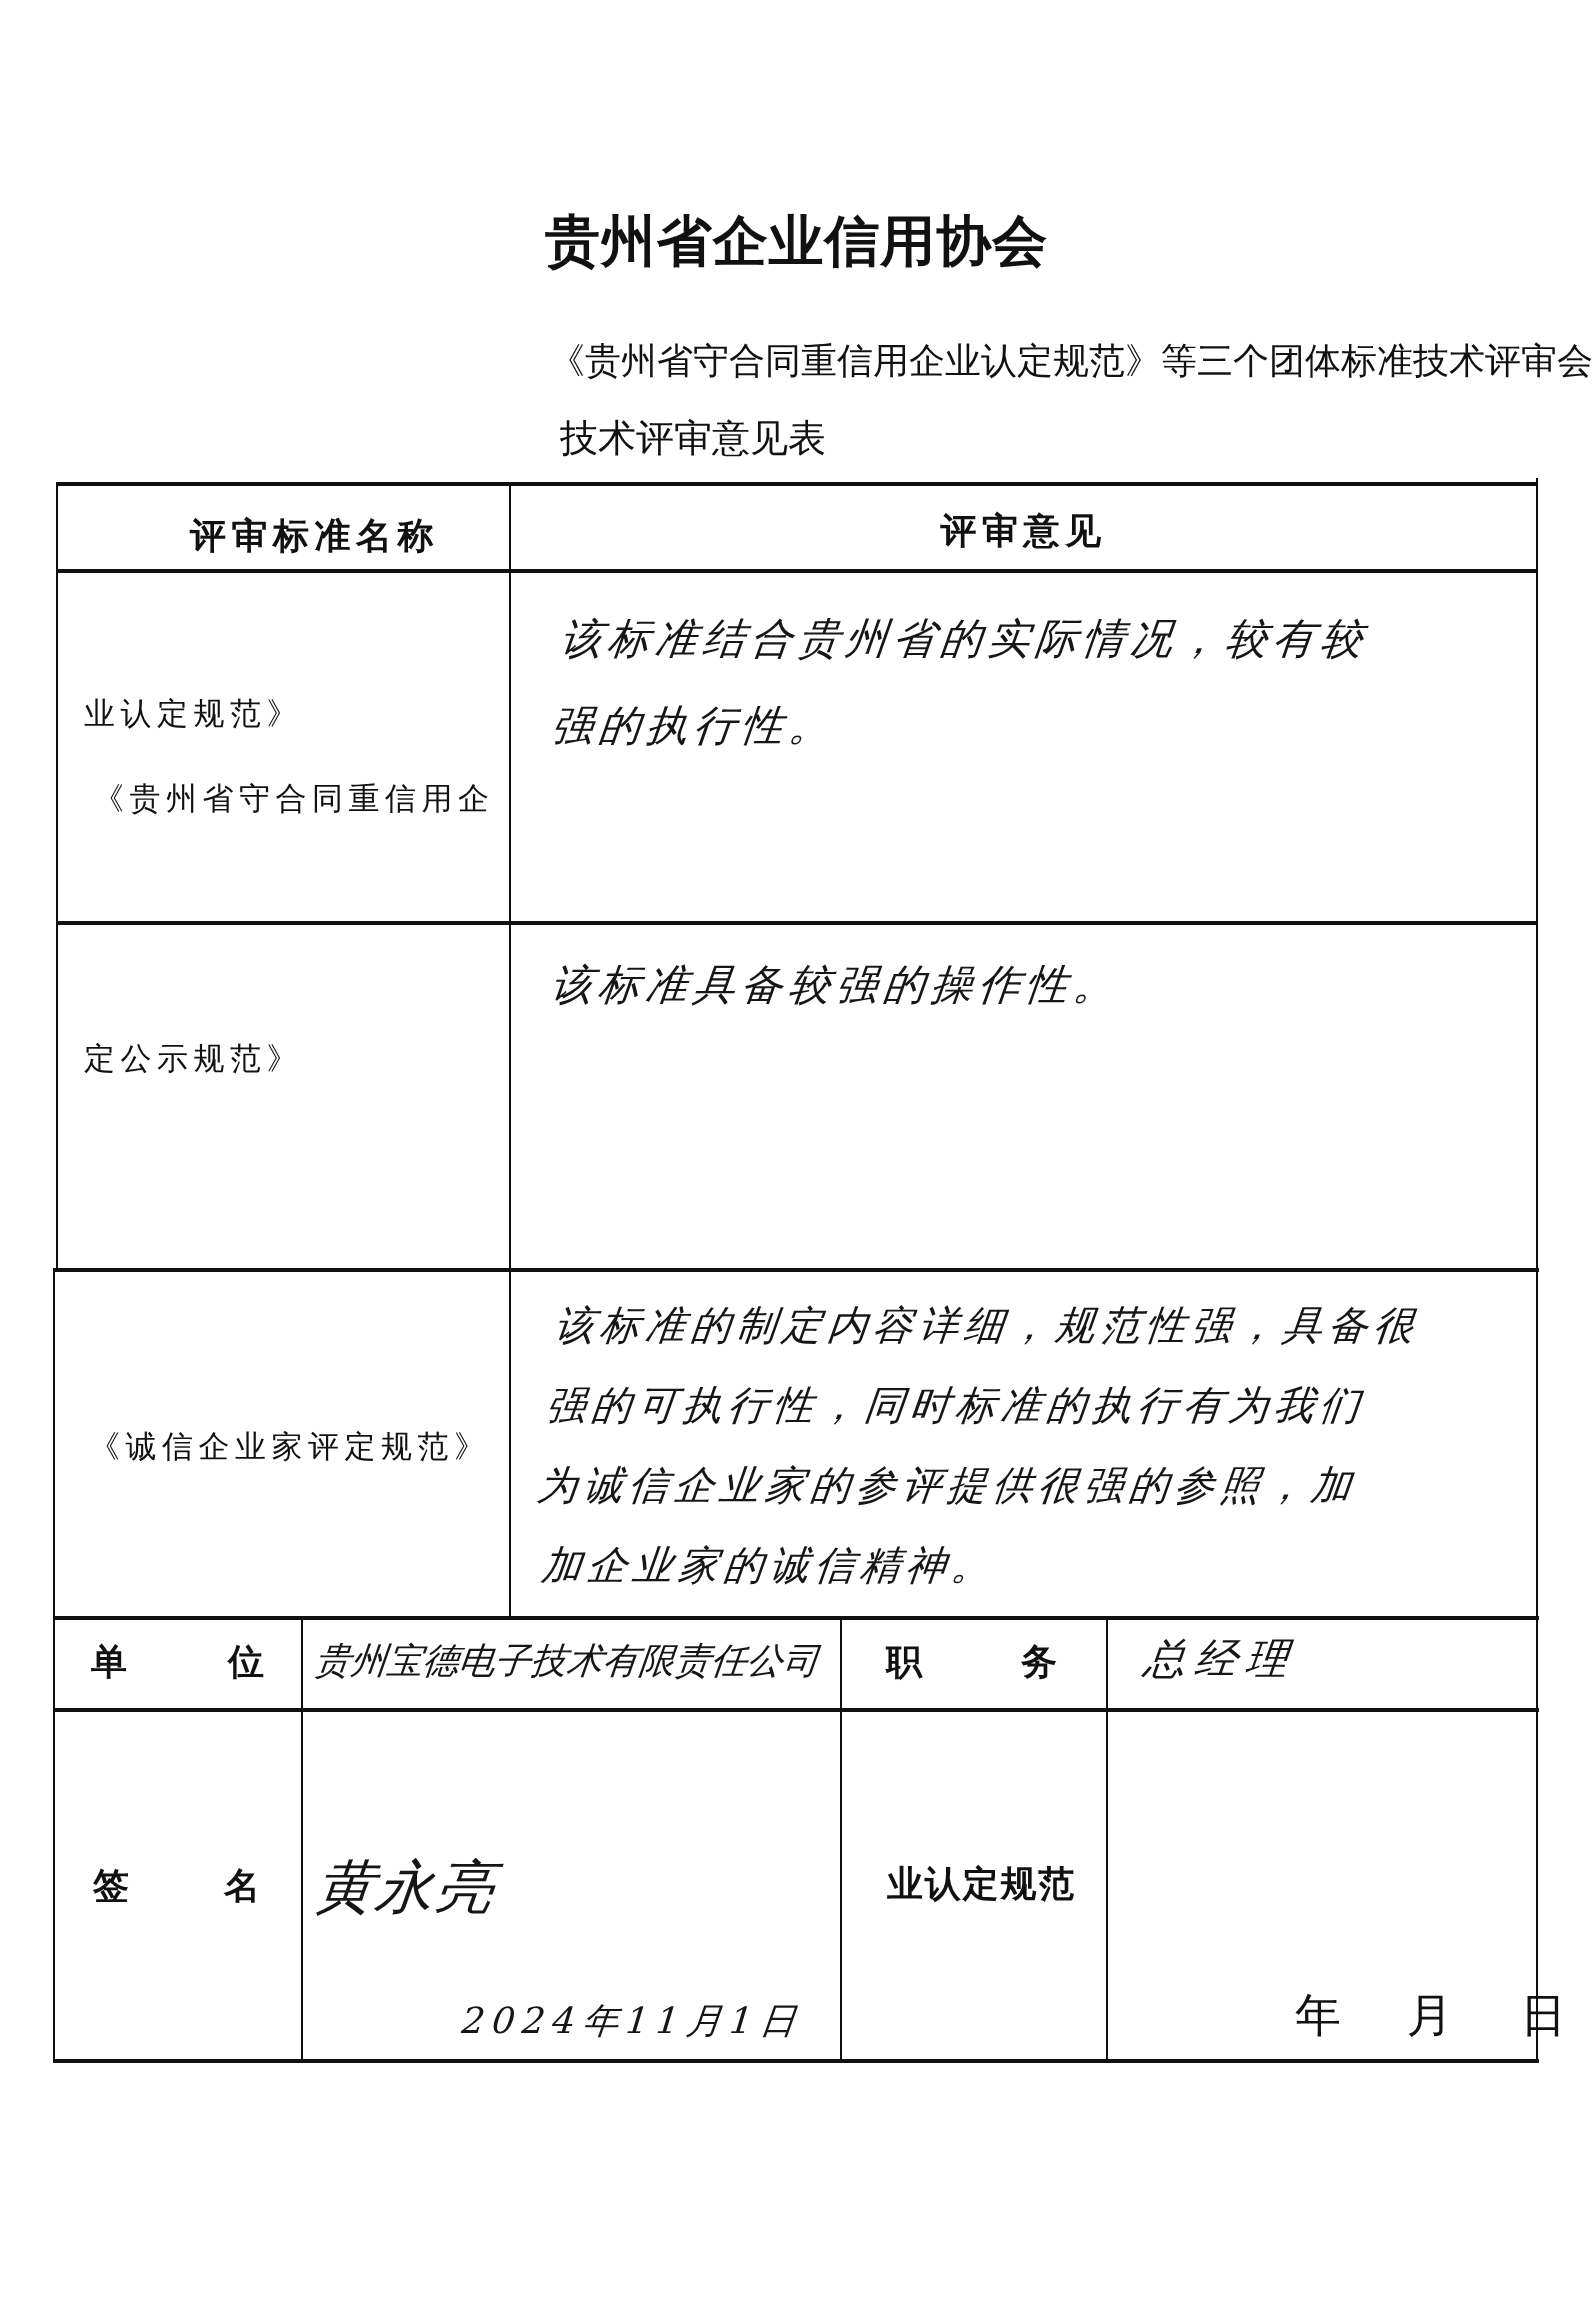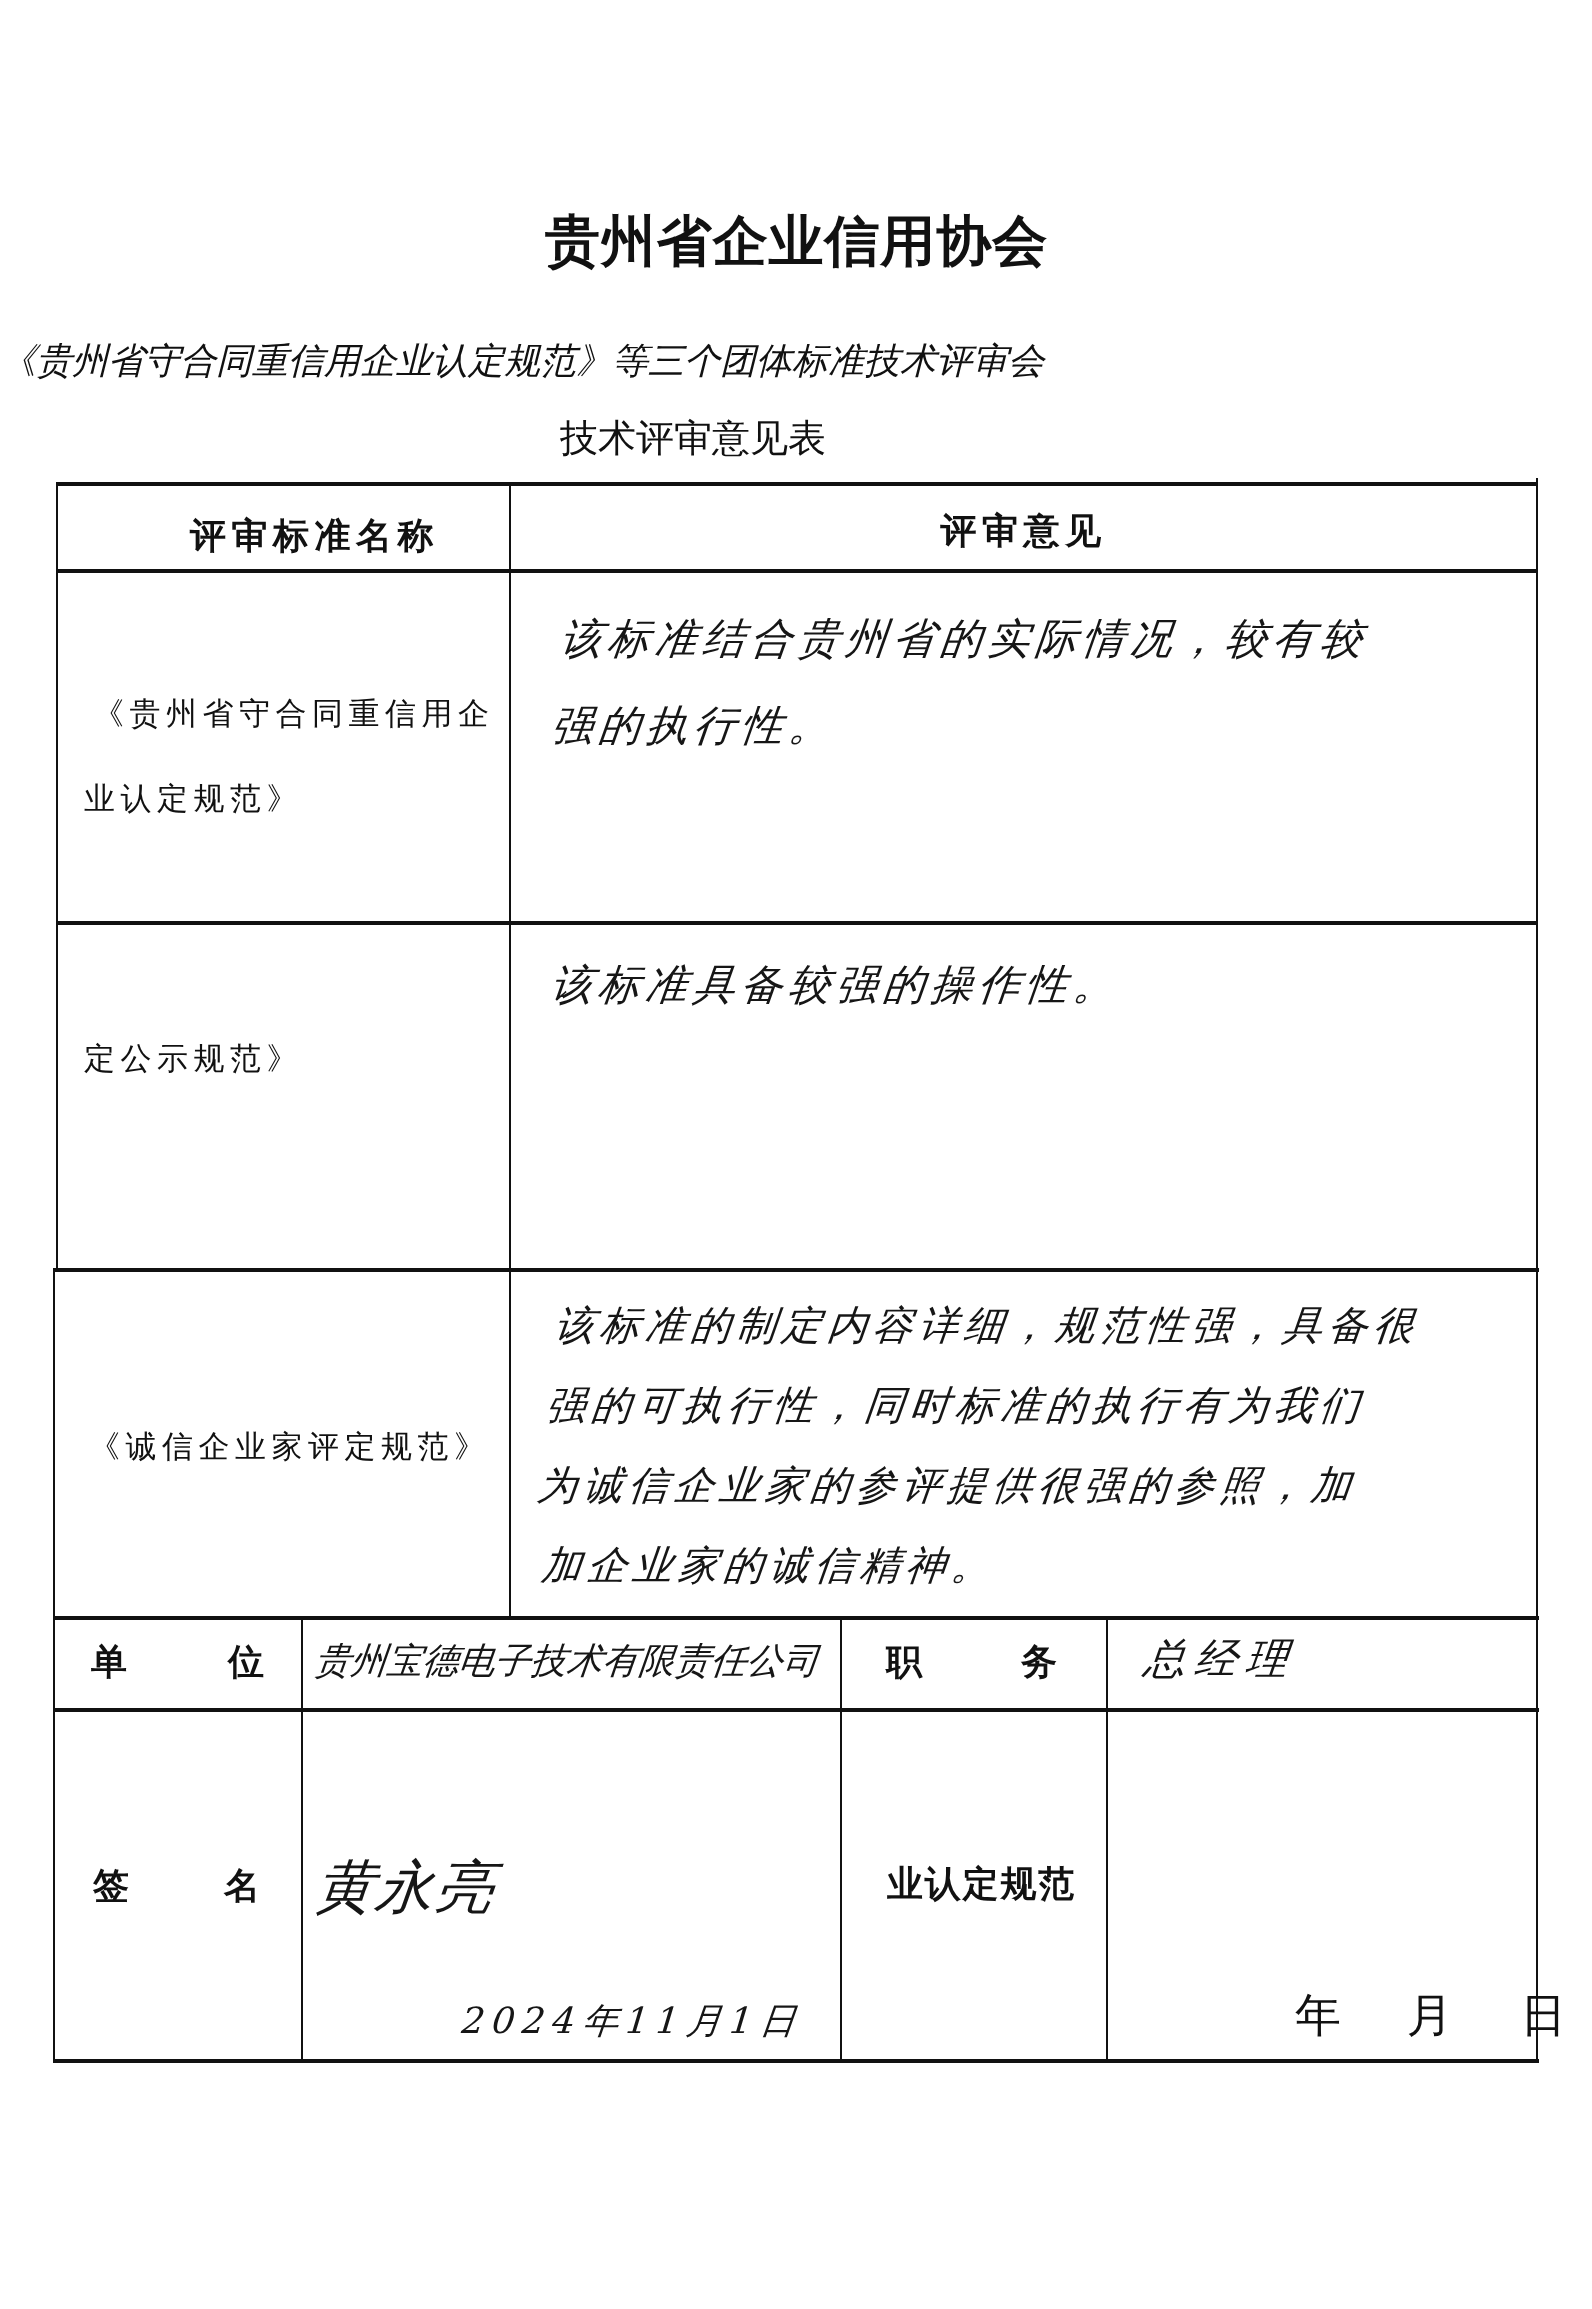--- a/index.html
+++ b/index.html
@@ -7,22 +7,22 @@
     width: 1593px; height: 2309px; position: relative; overflow: hidden;
     background: #ffffff; color: #111111;
     font-family: "DejaVu Sans", "Liberation Sans", sans-serif;
   }
   .abs { position: absolute; }
   .title {
     left: 0; width: 1593px; top: 207px; text-align: center;
     font-size: 55px; line-height: 69px; letter-spacing: 0.9px; font-weight: bold;
   }
   .subtitle {
-    left: 0; width: 1593px; top: 338px; text-align: left;
-    font-size: 36px; line-height: 45px; font-style: italic;
+    left: 0; width: 1593px; top: 338px; text-align: right;
+    font-size: 36px; line-height: 45px;
   }
   .subtitle2 {
     left: 0; width: 1386px; top: 416px; text-align: center;
     font-size: 38px; line-height: 45px;
   }
   
   .hline { background: #111; height: 3.6px; }
   .vline { background: #111; width: 1.8px; }
   .cell-text { font-size: 36px; line-height: 44px; white-space: nowrap; }
   .hdr { font-weight: bold; font-size: 36px; }
@@ -58,22 +58,22 @@
   <div class="abs vline" style="left:301px; top:1616px; height:445px;"></div>
   <div class="abs vline" style="left:840px; top:1616px; height:445px;"></div>
   <div class="abs vline" style="left:1106px; top:1616px; height:445px;"></div>
 </div>
 
 <div class="abs cell-text hdr" style="left:56px; width:453px; top:514px; text-align:center; letter-spacing:5.5px;padding-left:32px;">评审标准名称</div>
 <div class="abs cell-text hdr" style="left:511px; width:1025px; top:509px; text-align:center; letter-spacing:5.5px;">评审意见</div>
 
 <div>
   <div class="abs cell-text" style="left:84px; top:671px; font-size:31px; line-height:85px; letter-spacing:5.5px;">
+    <div>业认定规范》</div>
     <div style="padding-left:9px;">《贵州省守合同重信用企</div>
-    <div>业认定规范》</div>
   </div>
   <div class="abs hand" style="left:556px; top:595px; line-height:87px;">
     <div>该标准结合贵州省的实际情况，较有较</div>
     <div>强的执行性。</div>
   </div>
 </div>
 
 <div>
   <div class="abs cell-text" style="left:84px; top:1016px; font-size:31px; line-height:85px; letter-spacing:5.5px;">
     <div>定公示规范》</div>

